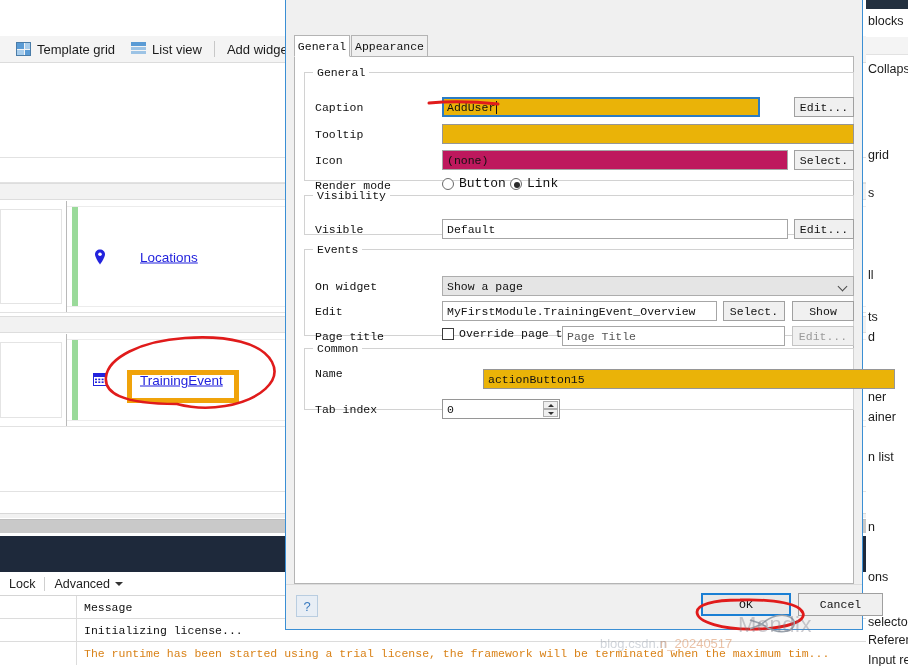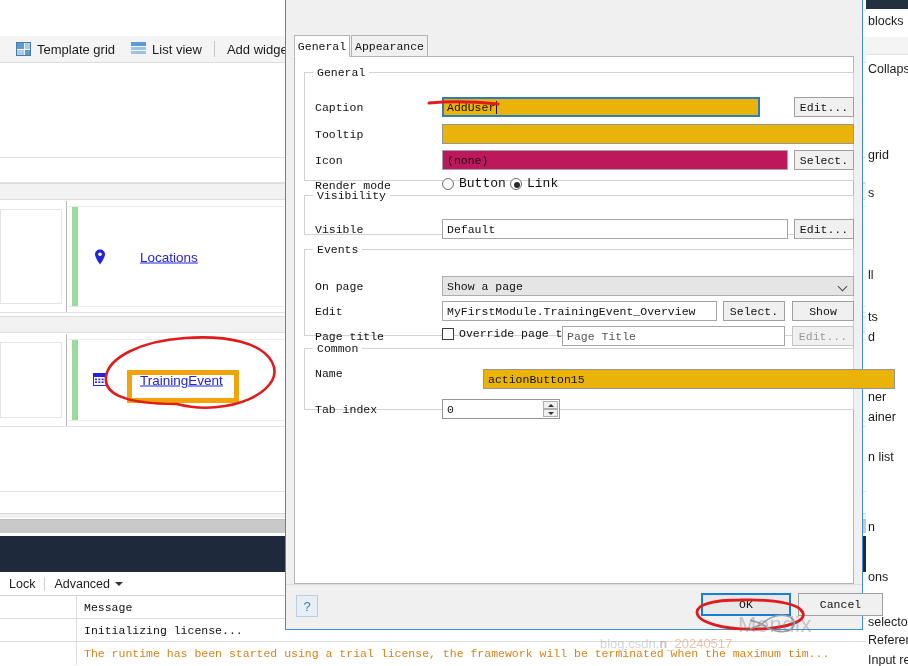--- a/index.html
+++ b/index.html
@@ -401,21 +401,21 @@
           <div class="lbl" style="left:10px; top:21px;">Visible</div>
           <div class="txt readonly" style="left:137px; top:17px; width:346px; background:#ffffff;">
             <span>Default</span>
           </div>
           <div class="btn" style="left:489px; top:17px; width:60px;">Edit...</div>
         </fieldset>
 
         <fieldset class="grp" style="left:9px; top:186px; width:550px; height:93px;">
           <legend>Events</legend>
 
-          <div class="lbl" style="left:10px; top:24px;">On page</div>
+          <div class="lbl" style="left:10px; top:24px;">On widget</div>
           <div class="combo" style="left:137px; top:20px; width:412px;">
             <span>Show a page</span>
             <span class="chev"></span>
           </div>
 
           <div class="lbl" style="left:10px; top:49px;">Edit</div>
           <div class="txt readonly" style="left:137px; top:45px; width:275px; background:#ffffff;">
             <span>MyFirstModule.TrainingEvent_Overview</span>
           </div>
           <div class="btn" style="left:418px; top:45px; width:62px;">Select.</div>

